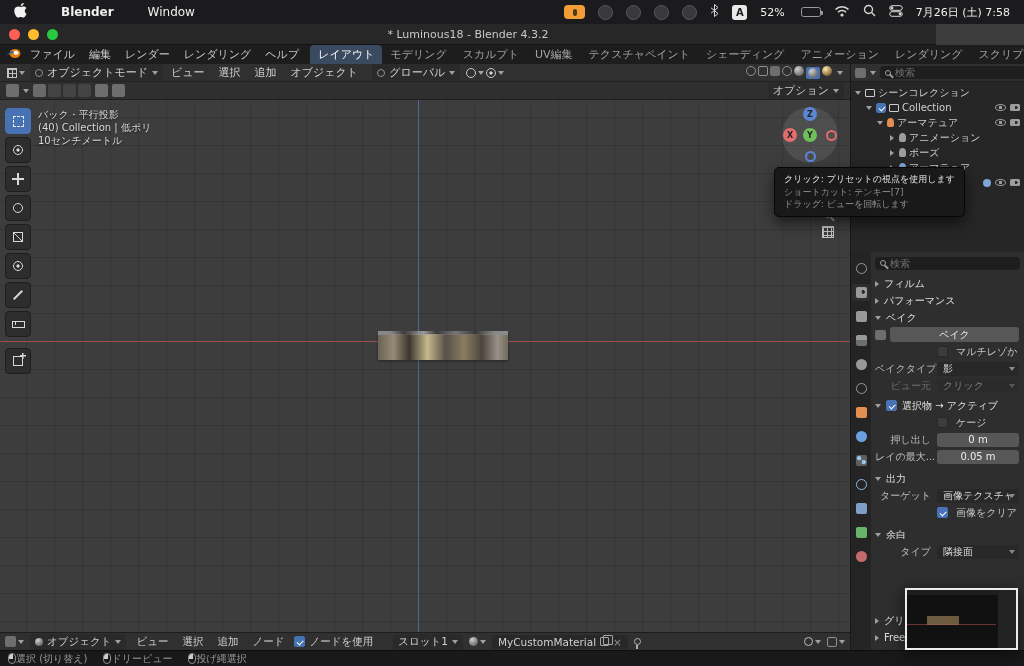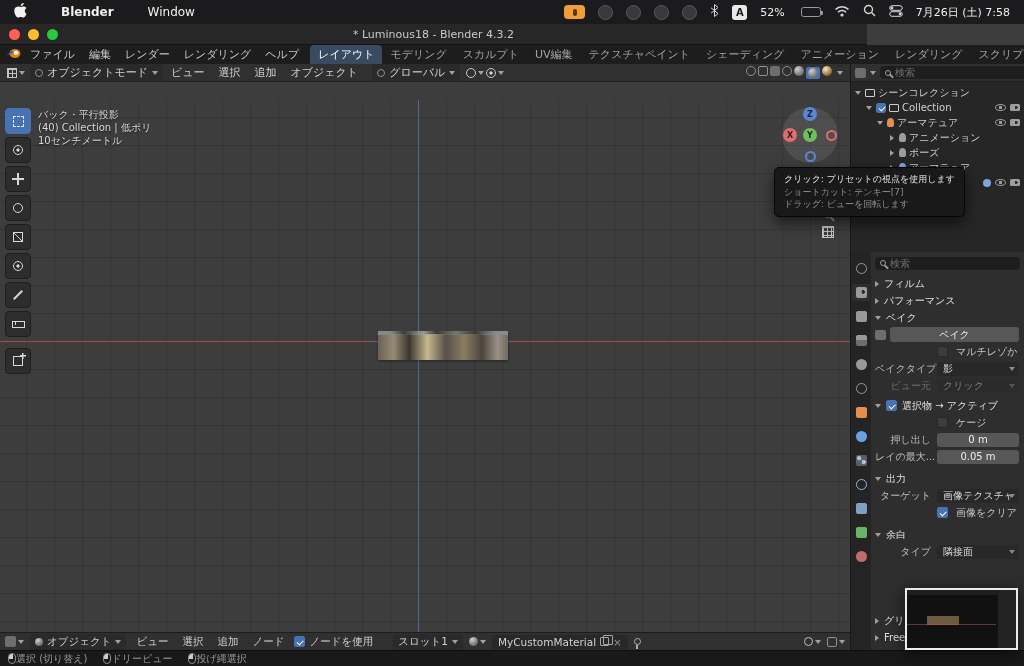--- a/index.html
+++ b/index.html
@@ -19,21 +19,21 @@
   .mb-circle{width:15px;height:15px;border-radius:50%;background:#39393b;border:1px solid #59595b;}
   .input-badge{width:15px;height:15px;border-radius:3px;background:#e9e9e9;color:#1c1c1c;font-size:10px;font-weight:bold;
     display:flex;align-items:center;justify-content:center;}
   .batt-wrap{display:flex;align-items:center;gap:16px;}
   .batt-body{width:20px;height:10px;border:1px solid #9a9a9c;border-radius:2.5px;padding:1px;position:relative;}
   .batt-fill{height:100%;width:52%;background:#fff;border-radius:1px;}
   .batt-nub{position:absolute;right:-3px;top:2.5px;width:2px;height:4px;background:#9a9a9c;border-radius:0 1px 1px 0;}
   .clock{white-space:nowrap;}
 
   
-  .titlebar{position:absolute;left:0;top:24px;width:867px;height:21px;background:#272727;border-bottom:1px solid #151515;
+  .titlebar{position:absolute;left:0;top:24px;width:936px;height:21px;background:#272727;border-bottom:1px solid #151515;
     display:flex;align-items:center;justify-content:center;color:#c9c9c9;font-size:11px;}
   .tl{position:absolute;left:9px;top:5px;display:flex;gap:8px;}
   .tl span{width:11px;height:11px;border-radius:50%;}
   .tl-close{background:#ff5f57;} .tl-min{background:#febc2e;} .tl-zoom{background:#28c840;}
 
   
   .topbar{position:absolute;left:0;top:45px;width:1024px;height:19px;background:#1d1d1d;display:flex;align-items:center;
     color:#c9c9c9;font-size:11px;padding:0 6px;}
   .menu{padding:0 7px;white-space:nowrap;}
   .tabs{display:flex;align-items:center;margin-left:4px;}
@@ -311,20 +311,37 @@
     <span><span class="icsq dark" style="width:10px;height:10px;"></span></span>
     <span><span class="icsq hollow" style="width:10px;height:10px;border-radius:50%;"></span></span>
     <span><span class="i-sphere"></span></span>
     <span style="background:#4772b3;border-radius:2px;padding:1px 2px;display:flex;">
         <span class="i-sphere"></span>
       </span>
     <span><span class="i-sphere" style="background:radial-gradient(circle at 35% 30%,#ffe9b0,#8a6a3a 70%);"></span></span>
     <span class="tri-d" style="margin:0 3px;"></span>
   </div>
 
+  <div class="tsettings">
+    <span class="icsq dark" style="width:13px;height:13px;"></span>
+    <span class="tri-d"></span>
+    <div class="modegrp">
+      <span class="icsq sel"></span>
+      <span class="icsq"></span>
+      <span class="icsq"></span>
+      <span class="icsq"></span>
+    </div>
+    <span class="icsq dark" style="width:13px;height:13px;"></span>
+    <span class="icsq dark" style="width:13px;height:13px;"></span>
+    <span class="spacer"></span>
+    <span class="chip">
+      <span>オプション</span>
+      <span class="tri-d"></span>
+    </span>
+  </div>
 
   <div class="canvas">
     <div class="axis-x"></div>
     <div class="axis-z"></div>
 
     <div class="vp-info">
       <div>バック・平行投影</div>
       <div>(40) Collection | 低ポリ</div>
       <div>10センチメートル</div>
     </div>

